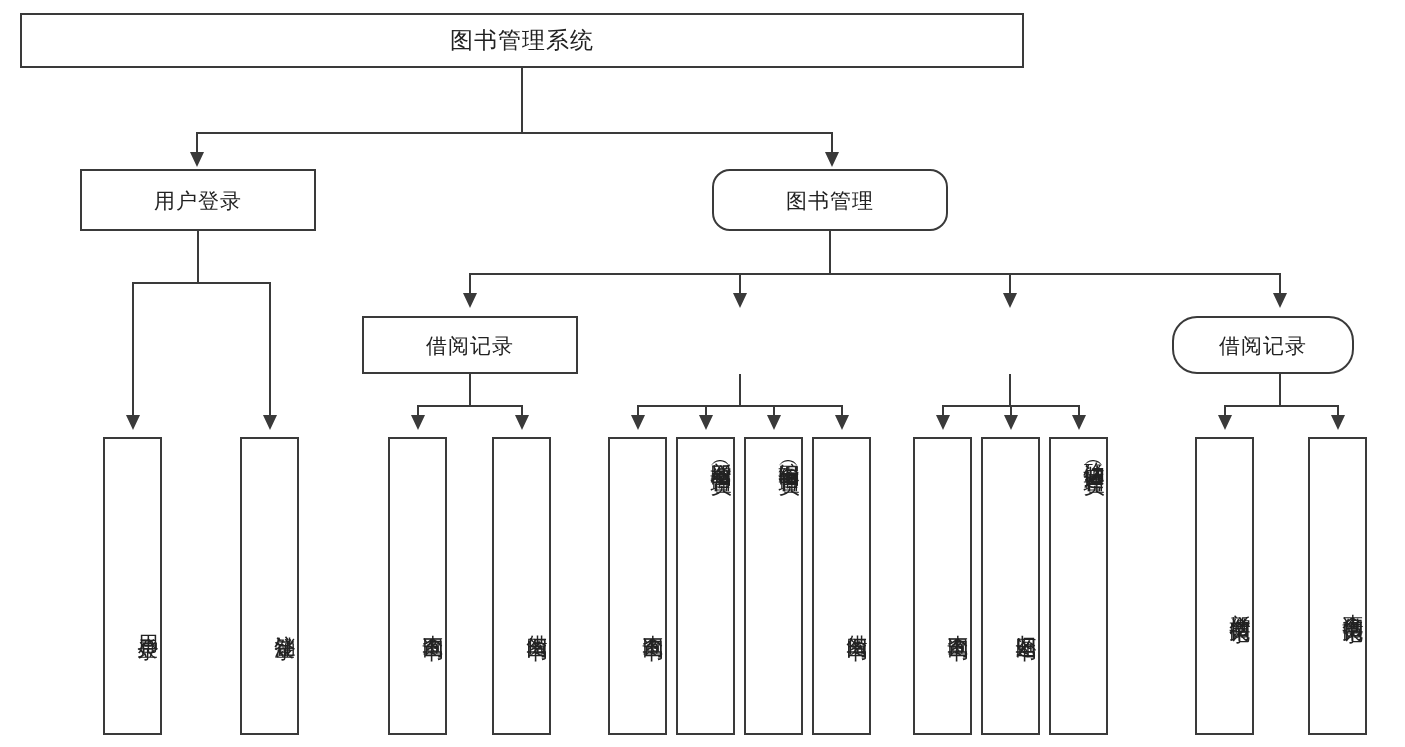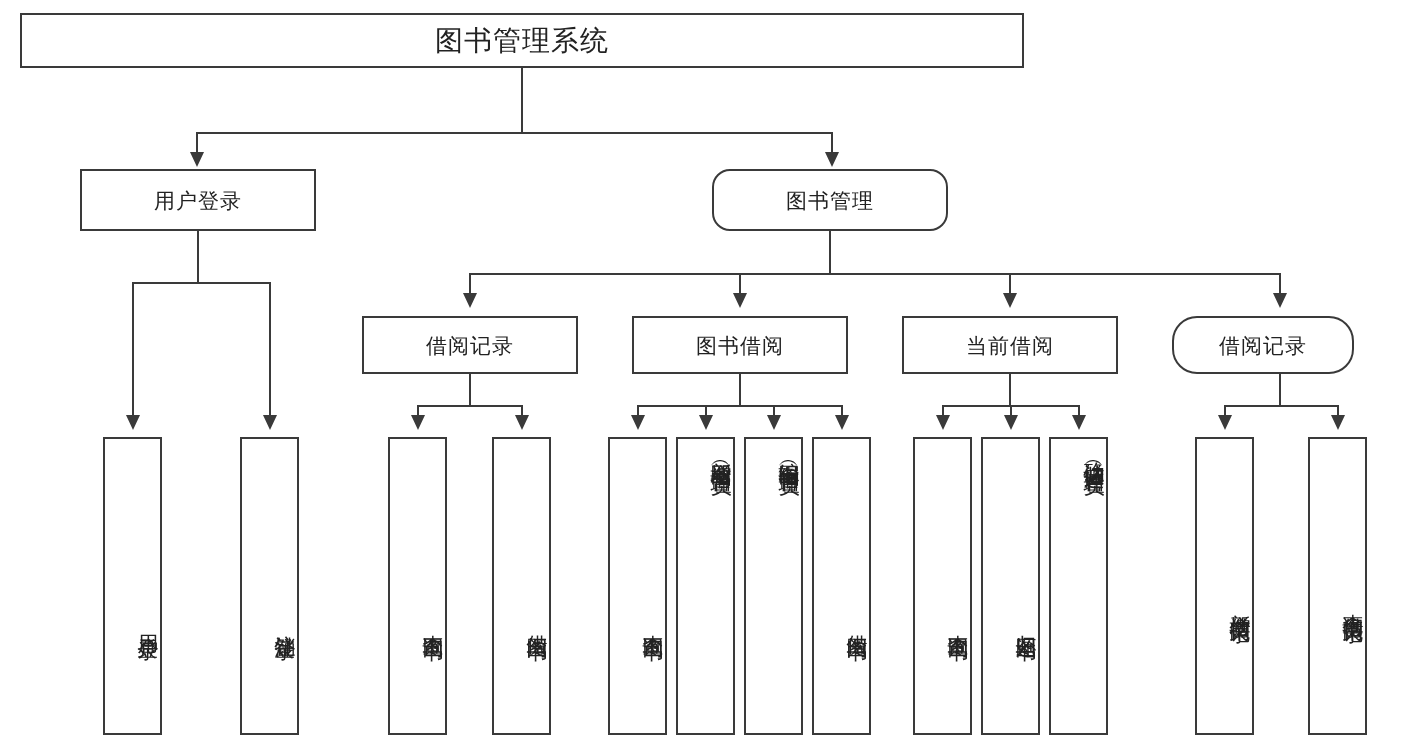--- a/index.html
+++ b/index.html
@@ -18,21 +18,21 @@
     display:flex;
     align-items:center;
     justify-content:center;
     color:#222;
     letter-spacing:1px;
   }
   .node.h{                 
     font-size:21px;
     line-height:1;
   }
-  .node.root{ font-size:28px; }
+  .node.root{ font-size:23px; }
   .node.v{                 
     font-size:21px;
     writing-mode:vertical-rl;
     text-orientation:upright;
     align-items:flex-start;
     justify-content:center;
     padding-top:6px;
     line-height:1.18;
     letter-spacing:2px;
   }
@@ -92,22 +92,20 @@
   <div class="vline" style="left:469px;top:273px;height:22px;"></div>
   <div class="arrow" style="left:463px;top:293px;"></div>
   <div class="vline" style="left:739px;top:273px;height:22px;"></div>
   <div class="arrow" style="left:733px;top:293px;"></div>
   <div class="vline" style="left:1009px;top:273px;height:22px;"></div>
   <div class="arrow" style="left:1003px;top:293px;"></div>
   <div class="vline" style="left:1279px;top:273px;height:22px;"></div>
   <div class="arrow" style="left:1273px;top:293px;"></div>
 
   <div class="node h" style="left:362px;top:316px;width:216px;height:58px;">借阅记录</div>
-  <div class="node h" style="left:632px;top:316px;width:216px;height:58px;">图书借阅</div>
-  <div class="node h" style="left:902px;top:316px;width:216px;height:58px;">当前借阅</div>
   <div class="node h" style="left:1172px;top:316px;width:182px;height:58px;border-radius:25px;">借阅记录</div>
 
   <div class="vline" style="left:469px;top:374px;height:31px;"></div>
   <div class="hline" style="left:417px;top:405px;width:105px;"></div>
   <div class="vline" style="left:417px;top:405px;height:12px;"></div>
   <div class="arrow" style="left:411px;top:415px;"></div>
   <div class="vline" style="left:521px;top:405px;height:12px;"></div>
   <div class="arrow" style="left:515px;top:415px;"></div>
 
   <div class="vline" style="left:739px;top:374px;height:31px;"></div>

